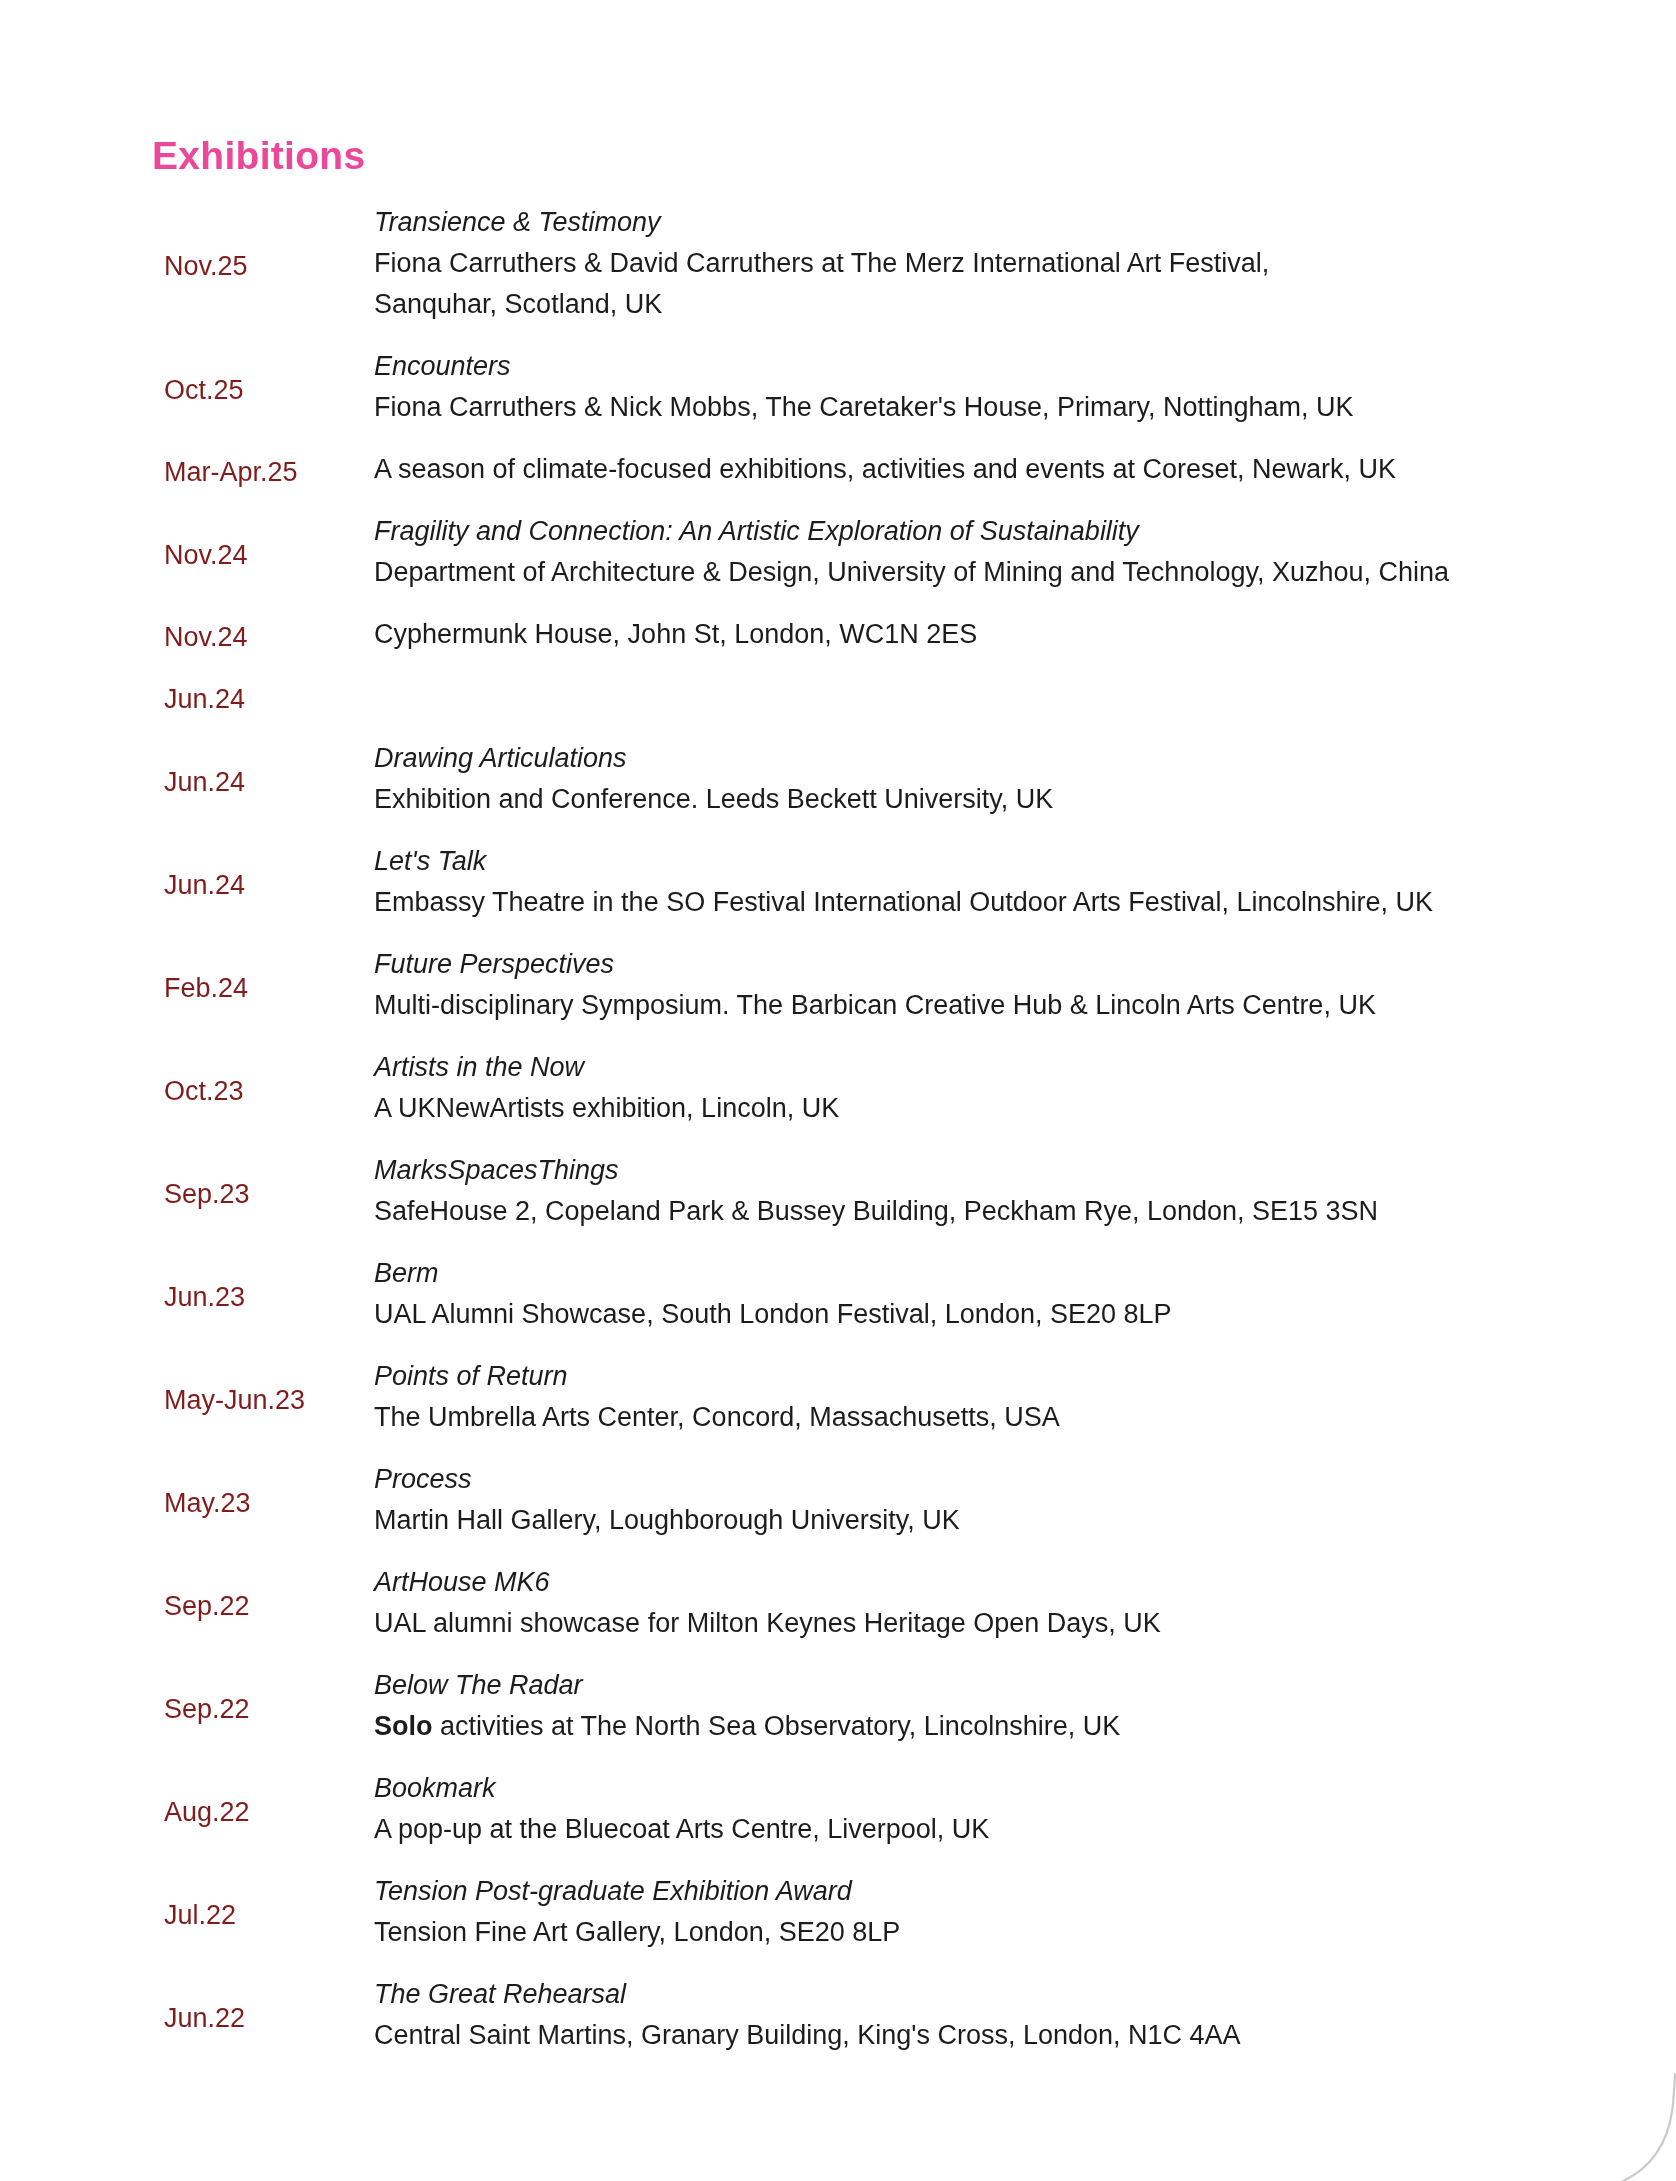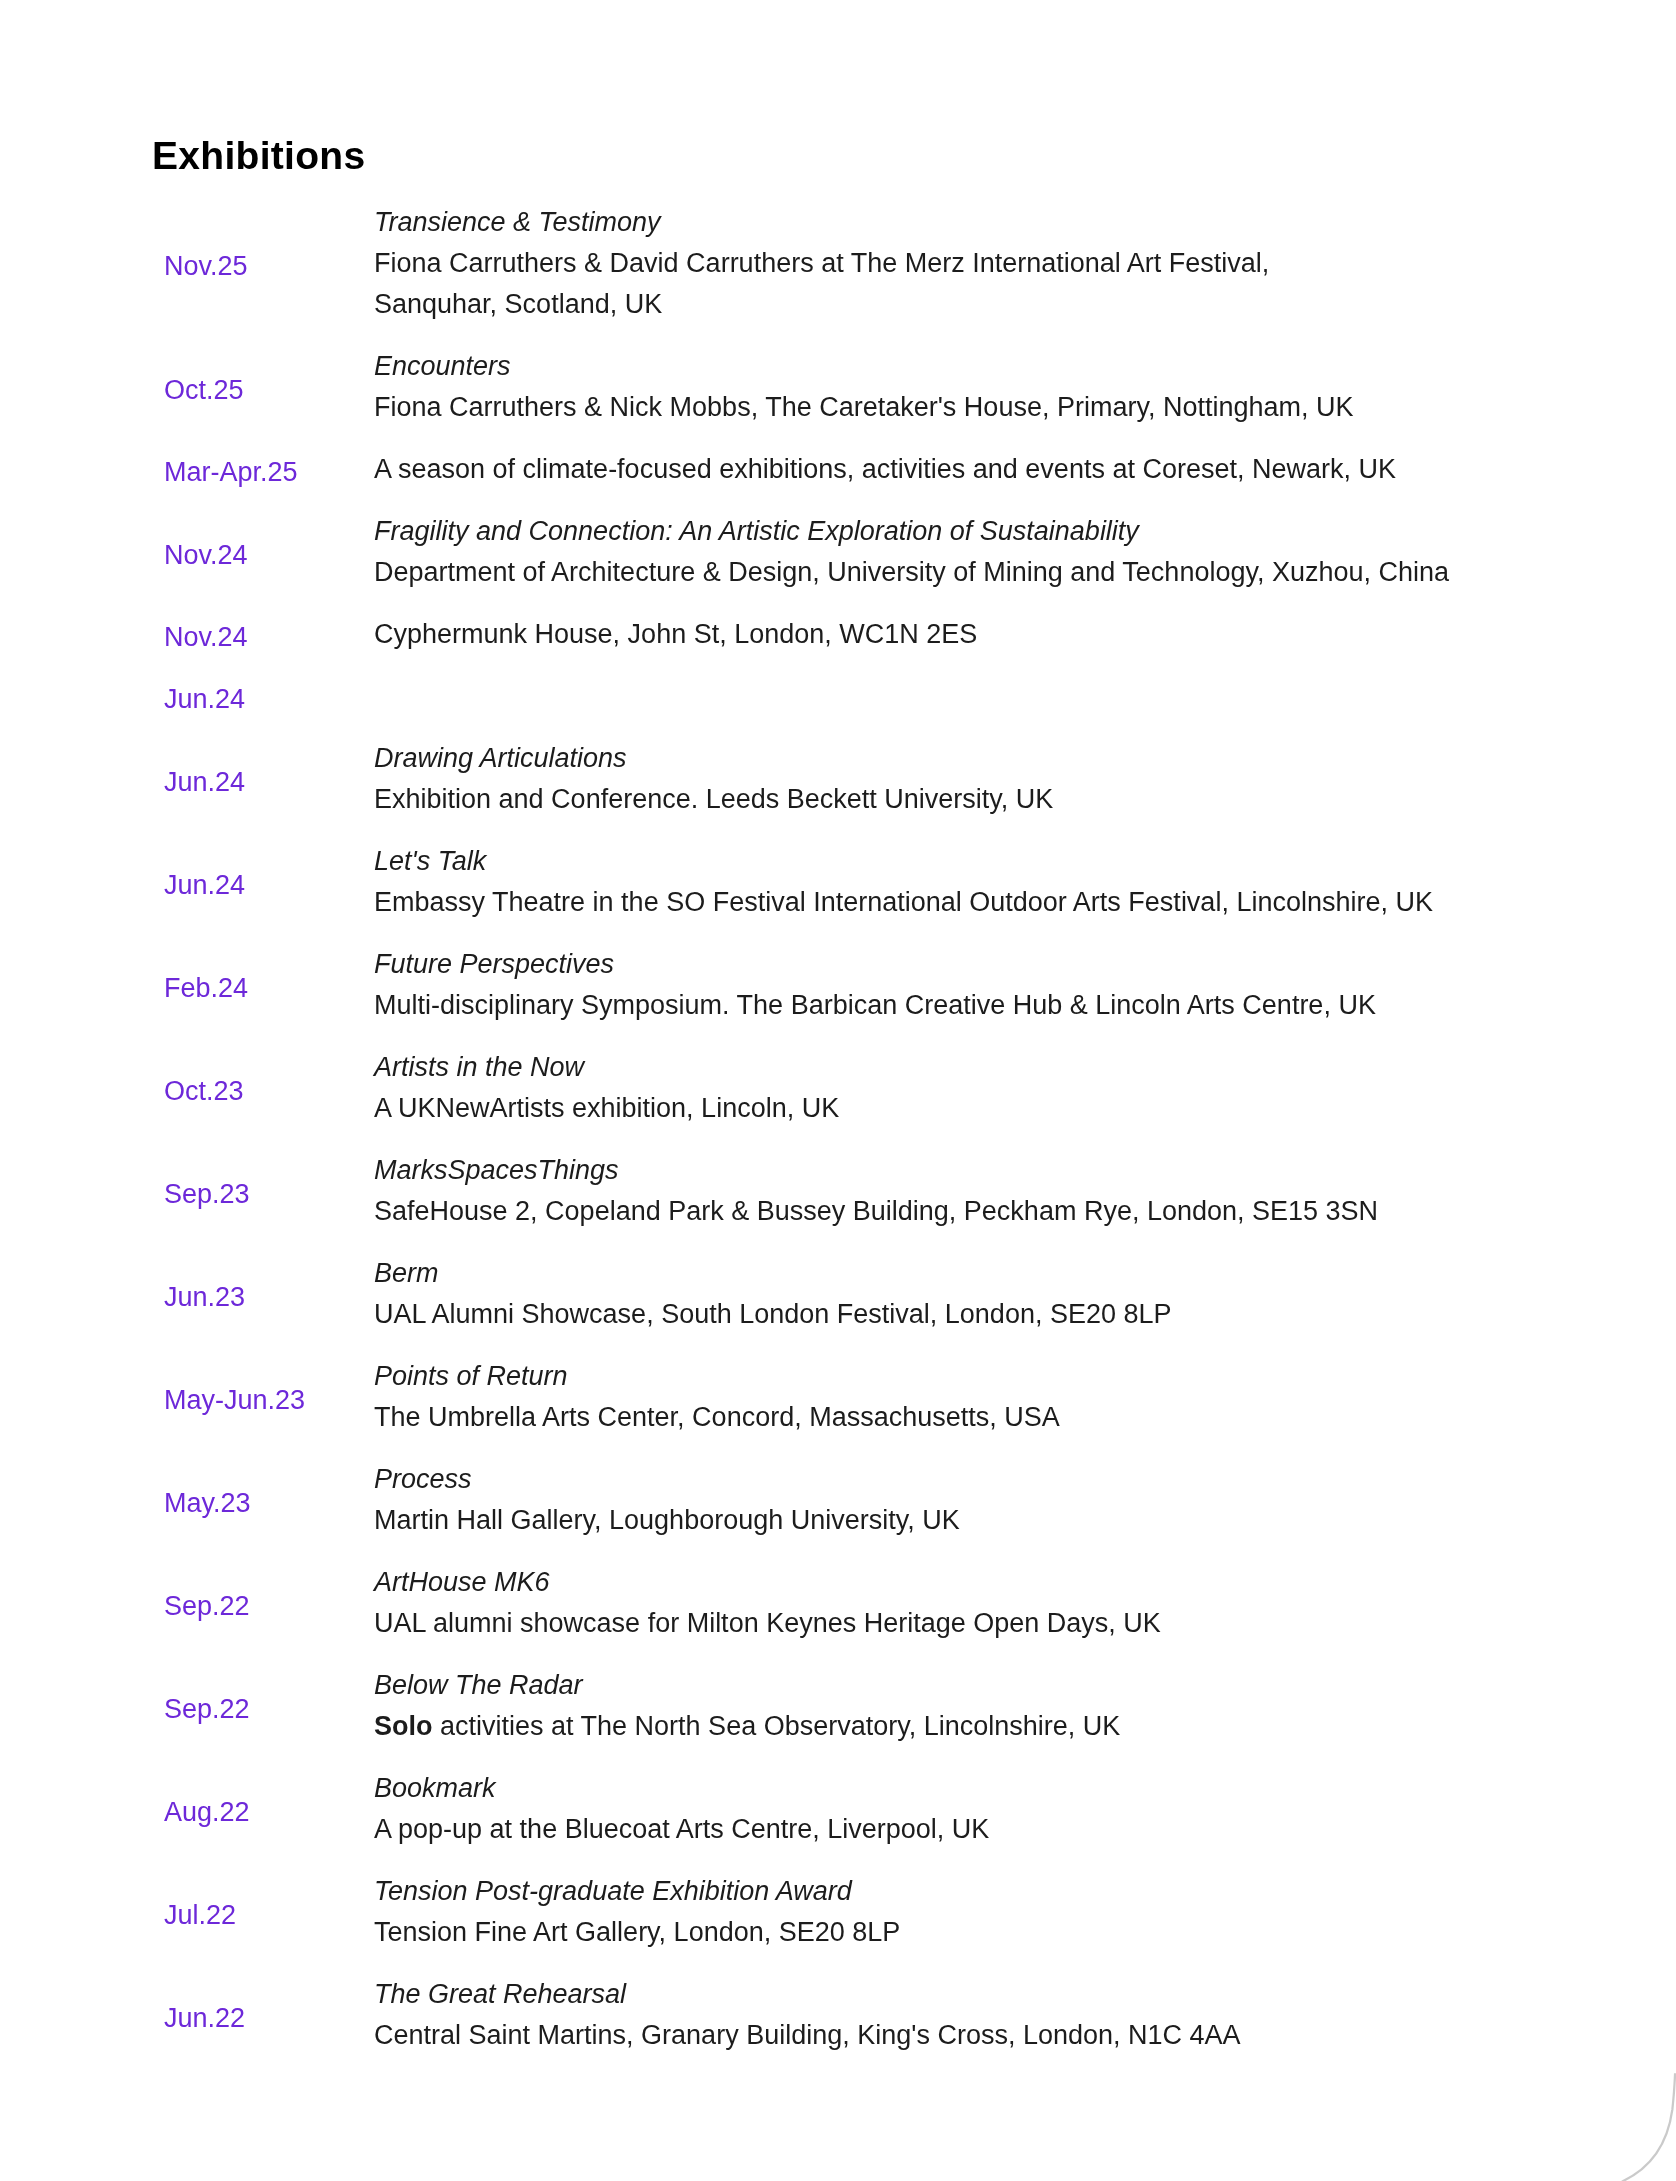--- a/index.html
+++ b/index.html
@@ -15,41 +15,41 @@
   }
   .page-title {
     position: absolute;
     left: 152px;
     top: 133px;
     margin: 0;
     font-size: 39px;
     line-height: 45px;
     font-weight: bold;
     letter-spacing: 0.3px;
-    color: #000000;
+    color: #ec4899;
   }
   .exh-list {
     position: absolute;
     left: 164px;
     top: 202px;
     width: 1436px;
     display: flex;
     flex-direction: column;
     row-gap: 21px;
   }
   .entry {
     display: flex;
     align-items: center;
   }
   .entry-date {
     flex: 0 0 210px;
     font-size: 27px;
     line-height: 41px;
     transform: translateY(2.7px);
-    color: #6d28d9;
+    color: #7f1d1d;
   }
   .entry-content { flex: 1 1 auto; }
   .entry-title {
     font-size: 27px;
     line-height: 41px;
     font-style: italic;
   }
   .entry-title .seg-upright { font-style: normal; }
   .entry-lines .detail-line {
     font-size: 27px;

